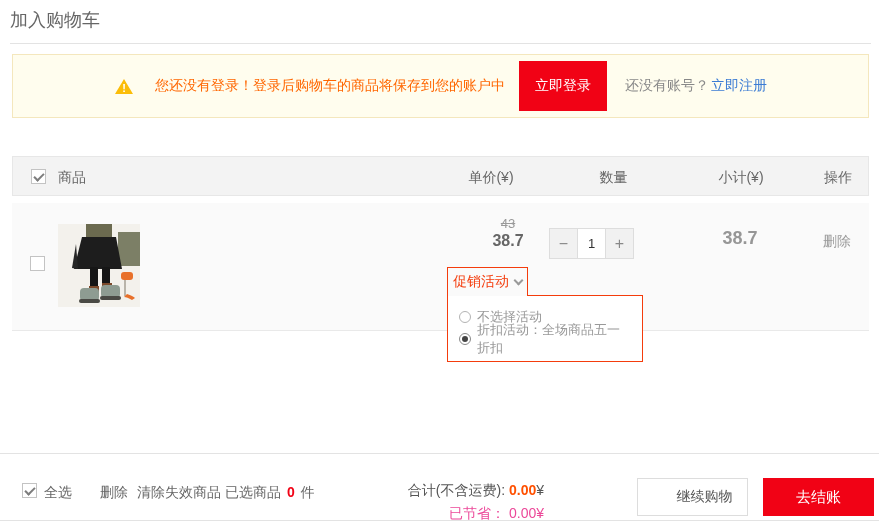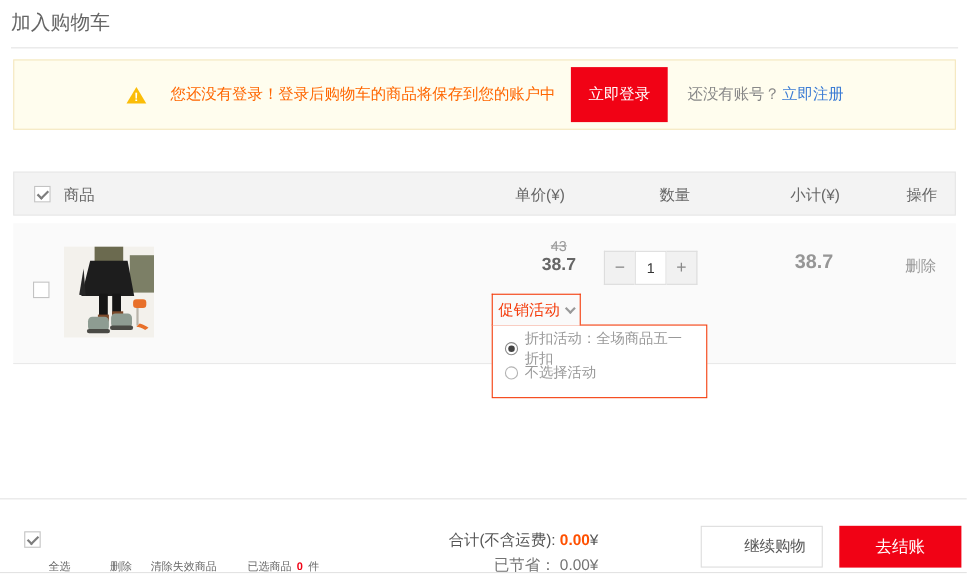--- a/index.html
+++ b/index.html
@@ -76,31 +76,31 @@
   .promo-option { display:flex; align-items:center; height:22px; cursor:pointer; }
   .radio { width:12px; height:12px; border:1px solid #b3b3b3; border-radius:50%;
     background:#fff; margin-right:6px; position:relative; flex:0 0 auto; cursor:pointer; }
   .radio.selected { border-color:#8a8a8a; }
   .radio.selected::after { content:""; position:absolute; left:2px; top:2px;
     width:6px; height:6px; border-radius:50%; background:#444; }
 
   
   .footer { left:0; top:453px; width:879px; height:68px; background:#fff;
     border-top:1px solid #e3e3e3; border-bottom:1px solid #e3e3e3; }
-  .f-item { position:absolute; top:30px; font-size:10px; color:#666;margin-top:24px; }
+  .f-item { position:absolute; top:30px; font-size:14px; color:#666; }
   .footer .checkbox { position:absolute; left:22px; top:29px; }
   .f-selectall { left:44px; }
   .f-delete { left:100px; cursor:pointer; }
   .f-clear { left:137px; cursor:pointer; }
   .f-selected { left:225px; }
   .f-count { color:#f10215; font-weight:bold; padding:0 2px; }
   .totals { position:absolute; left:304px; top:28px; width:240px; text-align:right; }
   .total-line { font-size:14px; color:#555; }
   .total-value { color:#ff5000; font-weight:bold; }
-  .saved-line { font-size:14px; color:#737373; margin-top:5px; }
+  .saved-line { font-size:14px; color:#ec4899; margin-top:5px; }
   .btn-continue { position:absolute; left:637px; top:24px; width:111px; height:38px;
     background:#fff; border:1px solid #ddd; color:#555; font-size:14px; cursor:pointer;padding-left:24px; }
   .btn-checkout { position:absolute; left:763px; top:24px; width:111px; height:38px;
     background:#f10215; border:none; color:#fff; font-size:15px; cursor:pointer; }
 </style>
 </head>
 <body>
 
 <div id="stage">
 
@@ -169,26 +169,26 @@
     <div class="subtotal">38.7</div>
     <div class="op-delete">删除</div>
   </div>
 
   <div class="abs promo-label">
     <span>促销活动</span>
     <span class="chev"></span>
   </div>
   <div class="abs promo-panel">
     <div class="promo-option">
+      <span class="radio"></span>
+      <span>不选择活动</span>
+    </div>
+    <div class="promo-option">
       <span class="radio selected"></span>
       <span>折扣活动：全场商品五一折扣</span>
-    </div>
-    <div class="promo-option">
-      <span class="radio"></span>
-      <span>不选择活动</span>
     </div>
   </div>
 
   <div class="abs footer">
     <span class="checkbox checked"></span>
     <span class="f-item f-selectall">全选</span>
     <span class="f-item f-delete">删除</span>
     <span class="f-item f-clear">清除失效商品</span>
     <span class="f-item f-selected">
       <span>已选商品</span>

